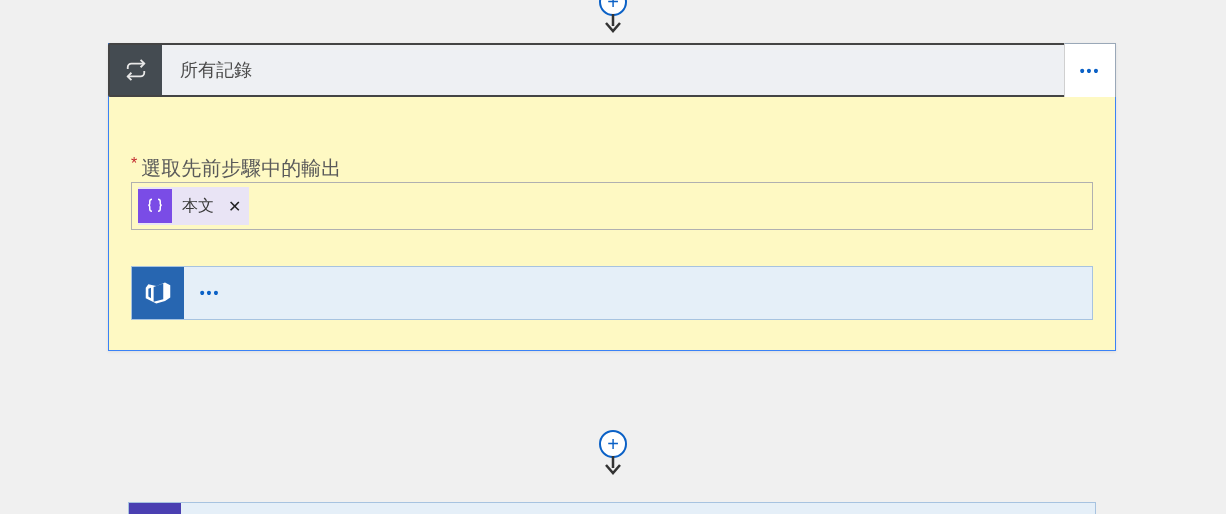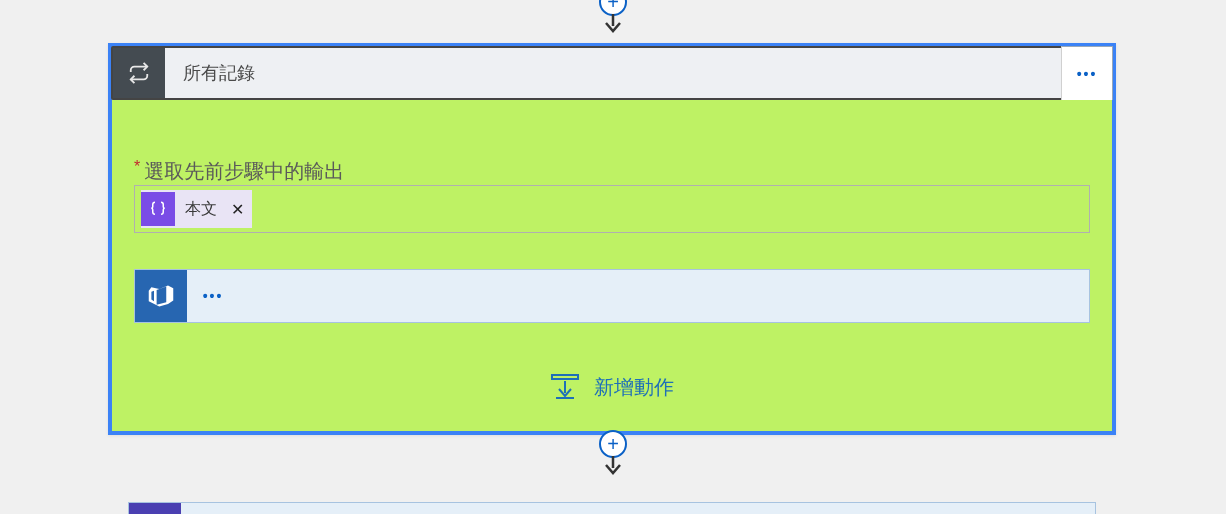--- a/index.html
+++ b/index.html
@@ -48,22 +48,22 @@
   .arrow-down {
     margin-top: -2px;
   }
 
   
   .card {
     position: absolute;
     left: 108px;
     top: 43px;
     width: 1008px;
-    background: #bef264;
-    border: 4px solid #3b82f6;
+    background: #fef9c3;
+    border: 1px solid #3b82f6;
     box-shadow: 0 1px 3px rgba(0,0,0,0.08);
   }
 
   .card-header {
     display: flex;
     align-items: stretch;
     height: 54px;
     border: 2px solid #444;
     border-radius: 2px;
     margin: -1px -1px 0 -1px;
@@ -266,29 +266,20 @@
         <div class="inner-icon">
           <svg width="28" height="28" viewBox="0 0 32 32">
             <path fill="#fff" d="M30 7l-6-3-10 4-9-2-3 4v12l4 2 8 4 10-3 6-4V7zM8 22l-3-2V11l3-1v12zm14 1l-11 3V9l11-4v18z"></path>
           </svg>
         </div>
         <div class="inner-menu">
           <span class="dots">•••</span>
         </div>
       </div>
 
-      <div class="add-action">
-        <svg width="30" height="28" viewBox="0 0 30 28">
-          <rect x="2" y="2" width="26" height="4" fill="none" stroke="#1e6fb8" stroke-width="2"></rect>
-          <line x1="15" y1="8" x2="15" y2="20" stroke="#1e6fb8" stroke-width="2"></line>
-          <polyline points="9,16 15,23 21,16" fill="none" stroke="#1e6fb8" stroke-width="2"></polyline>
-          <line x1="6" y1="25" x2="24" y2="25" stroke="#1e6fb8" stroke-width="2"></line>
-        </svg>
-        <span class="add-action-label">新增動作</span>
-      </div>
 
     </div>
   </div>
 
   <div class="connector bottom">
     <div class="plus-btn">+</div>
     <svg class="arrow-down" width="22" height="20" viewBox="0 0 22 20">
       <line x1="11" y1="0" x2="11" y2="12" stroke="#333" stroke-width="2.5"></line>
       <polyline points="4,9 11,17 18,9" fill="none" stroke="#333" stroke-width="2.5"></polyline>
     </svg>

